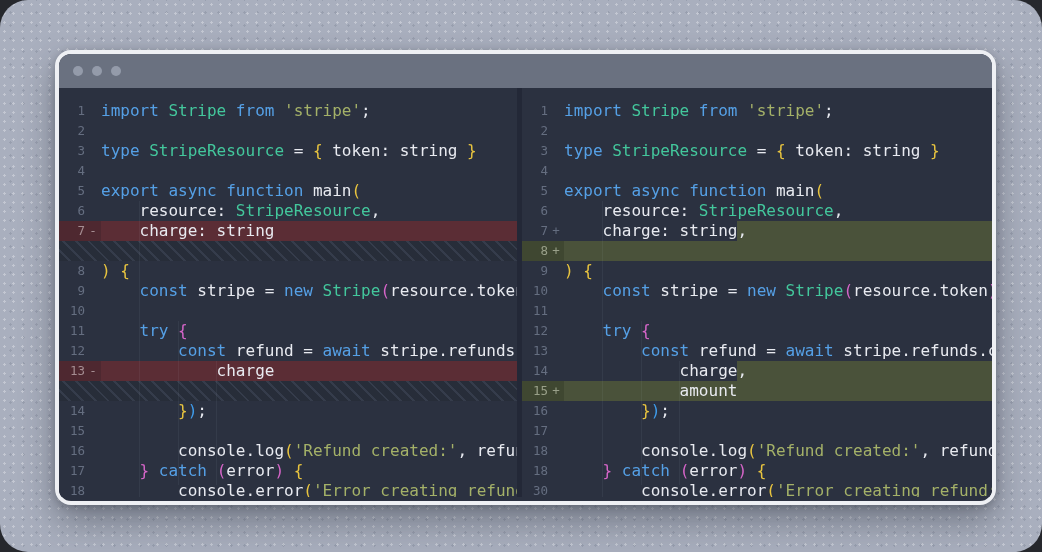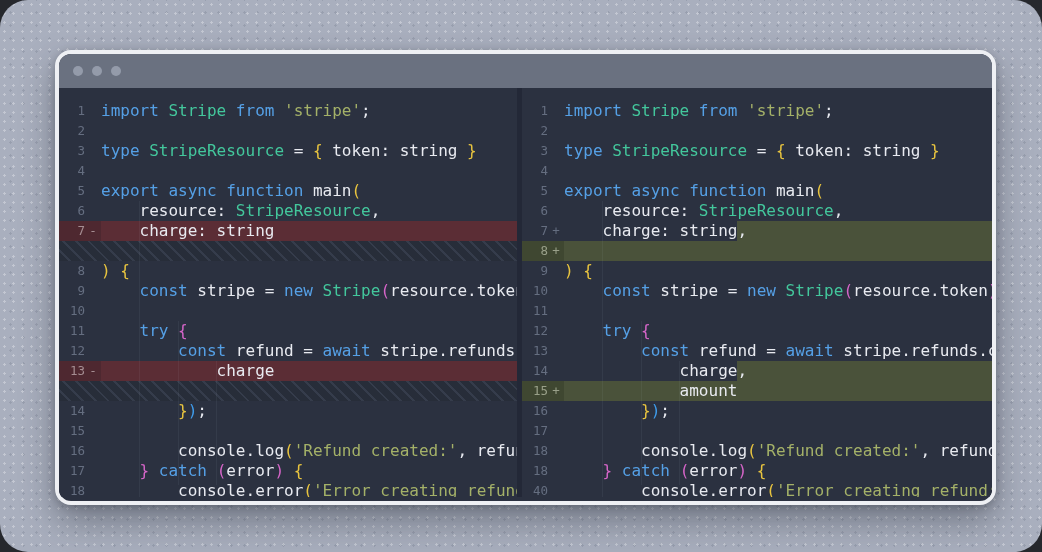--- a/index.html
+++ b/index.html
@@ -317,21 +317,21 @@
             </div>
             <div class="row ">
               <div class="gut">
                 <span class="num">18</span>
                 <span class="sign"></span>
               </div>
               <div class="code"><span style="color: rgb(232, 234, 240);">    </span><span style="color: rgb(213, 101, 200);">}</span><span style="color: rgb(232, 234, 240);"> </span><span style="color: rgb(85, 160, 230);">catch</span><span style="color: rgb(232, 234, 240);"> </span><span style="color: rgb(213, 101, 200);">(</span><span style="color: rgb(232, 234, 240);">error</span><span style="color: rgb(213, 101, 200);">)</span><span style="color: rgb(232, 234, 240);"> </span><span style="color: rgb(232, 196, 63);">{</span></div>
             </div>
             <div class="row ">
               <div class="gut">
-                <span class="num">40</span>
+                <span class="num">30</span>
                 <span class="sign"></span>
               </div>
               <div class="code"><span style="color: rgb(232, 234, 240);">        console.error</span><span style="color: rgb(232, 196, 63);">(</span><span style="color: rgb(164, 177, 104);">'Error creating refund:'</span></div>
             </div>
           </div>
       </div>
     </div>
   </div>
 </div>
 

